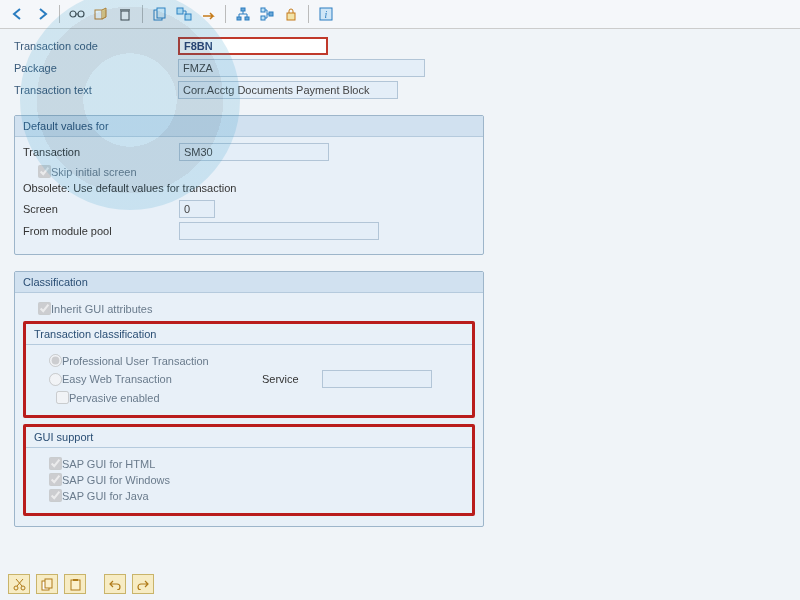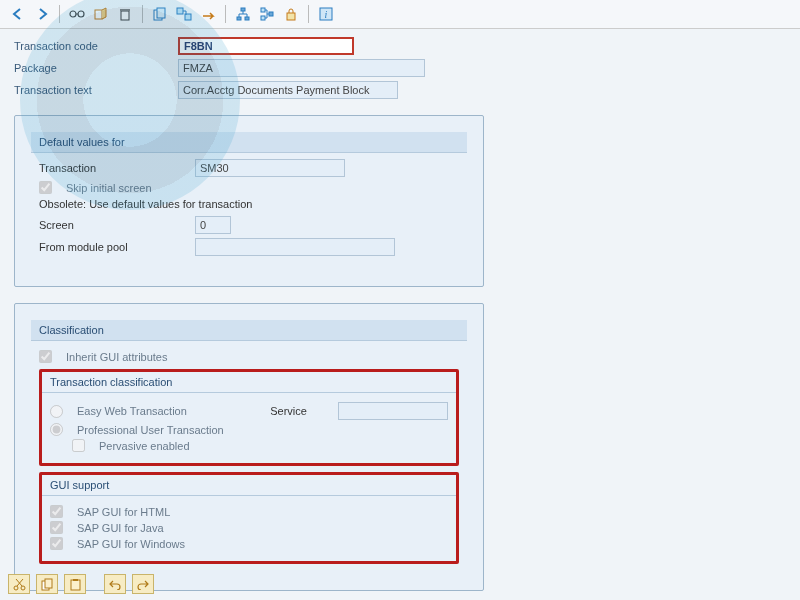--- a/index.html
+++ b/index.html
@@ -67,21 +67,21 @@
     border: 2px solid #c0392b;
     color: #2b3e6e;
     font-weight: bold;
   }
 
   .groupbox {
     border: 1px solid #9db5ca;
     border-radius: 2px;
     margin-top: 16px;
     background: #e8f0f8;
-    padding: 16px;
+    padding: 0;
   }
   .groupbox .gb-title {
     padding: 4px 8px;
     background: #d1e1f0;
     color: #2a4e74;
     border-bottom: 1px solid #b5cadd;
   }
   .gb-body {
     padding: 6px 8px 10px 8px;
   }
@@ -98,22 +98,22 @@
   .nested-group .ng-title {
     padding: 4px 8px;
     color: #2a4e74;
     border-bottom: 1px solid #b5cadd;
   }
   .ng-body { padding: 6px 8px 8px 8px; }
 
   .chk-row, .radio-row {
     display: flex;
     align-items: center;
-    gap: 14px;
-    margin: 3px 0;
+    gap: 0;
+    margin: 3px 15px;
   }
   .chk-row label, .radio-row label { color: #6a7b8c; }
   .chk-row input[type=checkbox], .radio-row input[type=radio] {
     width: 13px; height: 13px;
   }
   .obsolete { color: #333; margin: 4px 0 6px 0; }
 
   .bottom-toolbar {
     position: absolute;
     left: 8px;
@@ -231,21 +231,21 @@
         <rect x="1" y="1" width="12" height="12" fill="#cfe6f7" stroke="#2a7cc0"></rect>
         <text x="7" y="11" text-anchor="middle" font-size="10" font-family="serif" font-style="italic" fill="#2a7cc0">i</text>
       </svg>
   </div>
 </div>
 
 <div class="content">
 
   <div class="form-row">
     <label>Transaction code</label>
-    <input class="inp tcode" style="width: 176px;" value="F8BN">
+    <input class="inp tcode" style="width: 150px;" value="F8BN">
   </div>
   <div class="form-row">
     <label>Package</label>
     <input class="inp ro" style="width: 247px;" readonly="" value="FMZA">
   </div>
   <div class="form-row">
     <label>Transaction text</label>
     <input class="inp ro" style="width: 220px;" readonly="" value="Corr.Acctg Documents Payment Block">
   </div>
 
@@ -276,51 +276,51 @@
     <div class="gb-title">Classification</div>
     <div class="gb-body">
       <div class="chk-row">
         <input type="checkbox" checked="" disabled="" style="">
         <label>Inherit GUI attributes</label>
       </div>
 
       <div class="nested-group">
         <div class="ng-title">Transaction classification</div>
         <div class="ng-body">
+          <div class="radio-row">
+            <input type="radio" checked="" disabled="" style="">
+            <label>Professional User Transaction</label>
+          </div>
           <div class="radio-row" style="align-items:center">
             <input type="radio" disabled="" style="">
             <label style="width:200px">Easy Web Transaction</label>
             <label style="width:60px;color:#333">Service</label>
             <input class="inp ro" style="width: 110px;" readonly="" value="">
-          </div>
-          <div class="radio-row">
-            <input type="radio" checked="" disabled="" style="">
-            <label>Professional User Transaction</label>
           </div>
           <div class="chk-row" style="margin-left:22px">
             <input type="checkbox" disabled="" style="">
             <label>Pervasive enabled</label>
           </div>
         </div>
       </div>
 
       <div class="nested-group">
         <div class="ng-title">GUI support</div>
         <div class="ng-body">
           <div class="chk-row">
             <input type="checkbox" checked="" disabled="" style="">
             <label>SAP GUI for HTML</label>
           </div>
           <div class="chk-row">
             <input type="checkbox" checked="" disabled="" style="">
-            <label>SAP GUI for Java</label>
+            <label>SAP GUI for Windows</label>
           </div>
           <div class="chk-row">
             <input type="checkbox" checked="" disabled="" style="">
-            <label>SAP GUI for Windows</label>
+            <label>SAP GUI for Java</label>
           </div>
         </div>
       </div>
 
     </div>
   </div>
 
 </div>
 
 <div class="bottom-toolbar">

